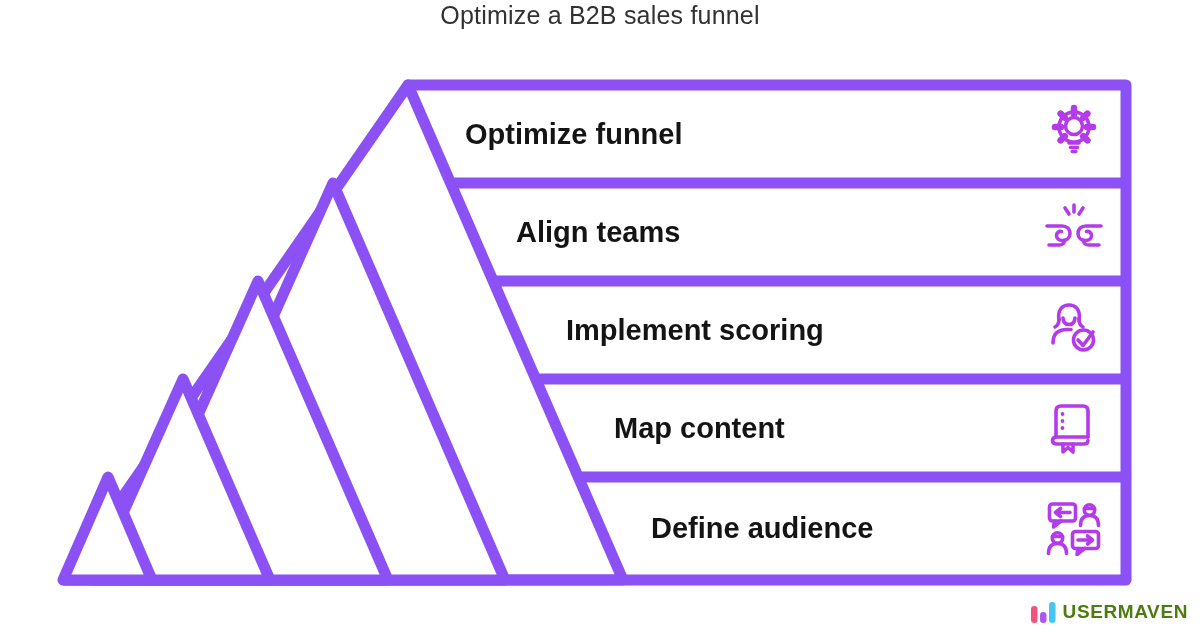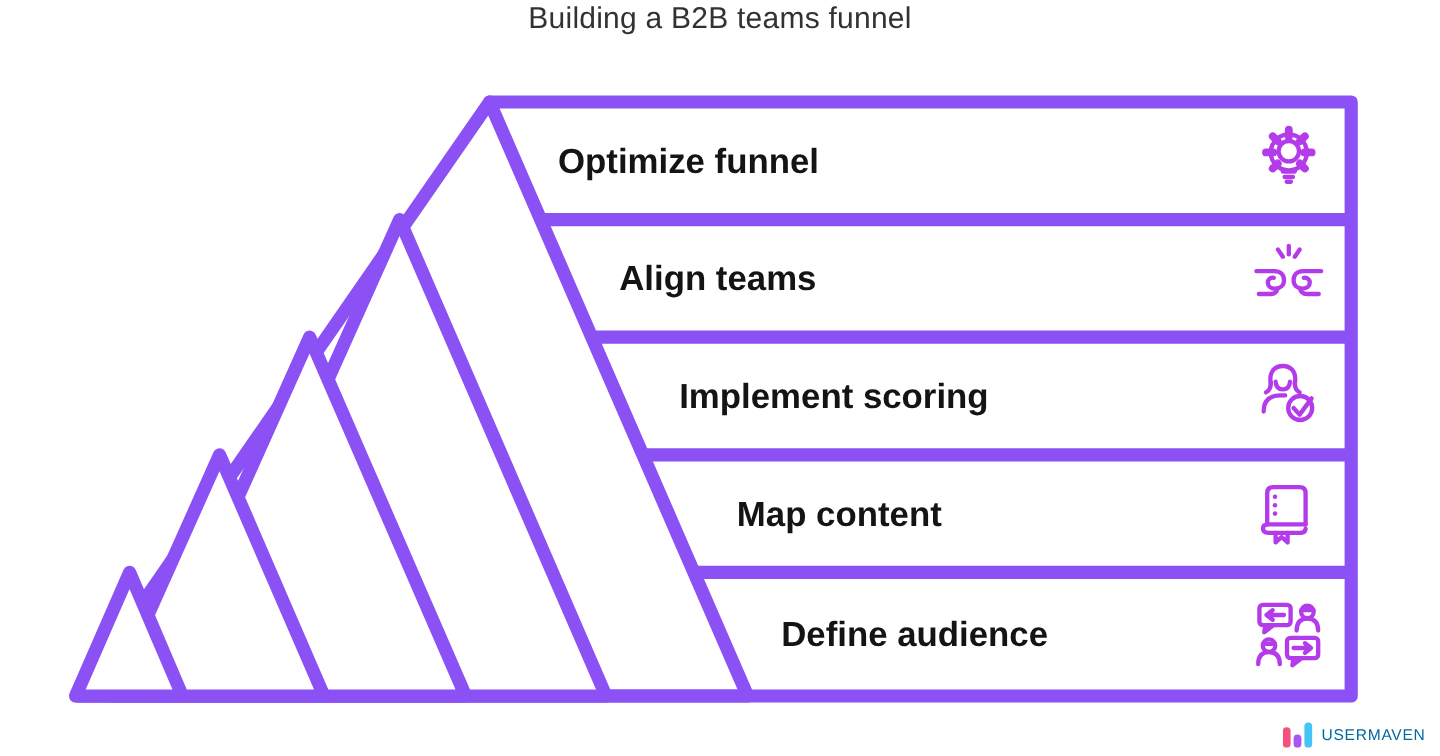--- a/index.html
+++ b/index.html
@@ -15,26 +15,26 @@
   .tri{fill:#ffffff;stroke:#8b51f5;stroke-width:11;stroke-linejoin:round;stroke-linecap:round;}
   .frame{fill:none;stroke:#8b51f5;stroke-width:11;stroke-linejoin:round;stroke-linecap:round;}
   .divider{stroke:#8b51f5;stroke-width:11;stroke-linecap:butt;}
   .stage-label{font:700 29px "Liberation Sans",sans-serif;fill:#141414;}
   .ico{fill:none;stroke:#b43bea;stroke-width:3.6;stroke-linecap:round;stroke-linejoin:round;}
   .ico-fill{fill:#b43bea;stroke:none;}
   .ico-tooth{fill:none;stroke:#b43bea;stroke-width:6.5;stroke-linecap:round;}
   .logo{
     position:absolute;right:12px;bottom:5px;display:flex;align-items:center;gap:7px;
   }
-  .logo-text{font-size:13px;font-weight:400;color:#0369a1;letter-spacing:0.6px;}
+  .logo-text{font-size:19px;font-weight:700;color:#4d7c0f;letter-spacing:0.6px;}
 </style>
 </head>
 <body>
 
-<div class="page-title">Building a B2B teams funnel</div>
+<div class="page-title">Optimize a B2B sales funnel</div>
 
 <svg class="funnel-svg" width="1200" height="630" viewBox="0 0 1200 630">
 
   <path class="tri" d="M408 85 L623 580 L65 580 Z"></path>
 
   <path class="frame" d="M408 85 H1126 V580 H65"></path>
 
   <line class="divider" x1="449" y1="183" x2="1126" y2="183"></line>
   <line class="divider" x1="492" y1="281" x2="1126" y2="281"></line>
   <line class="divider" x1="535" y1="379" x2="1126" y2="379"></line>

